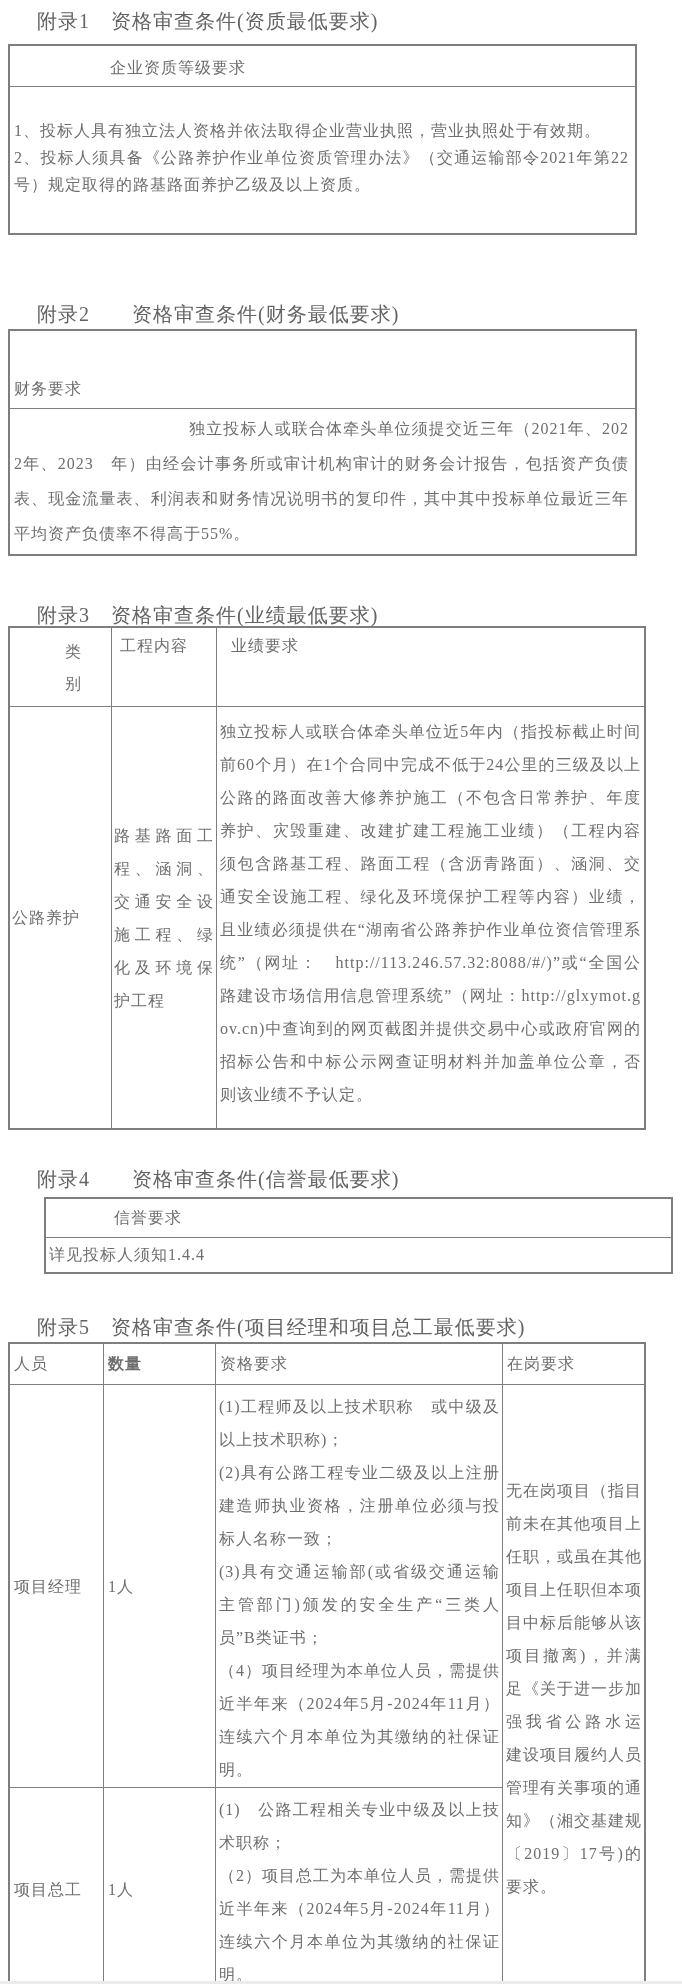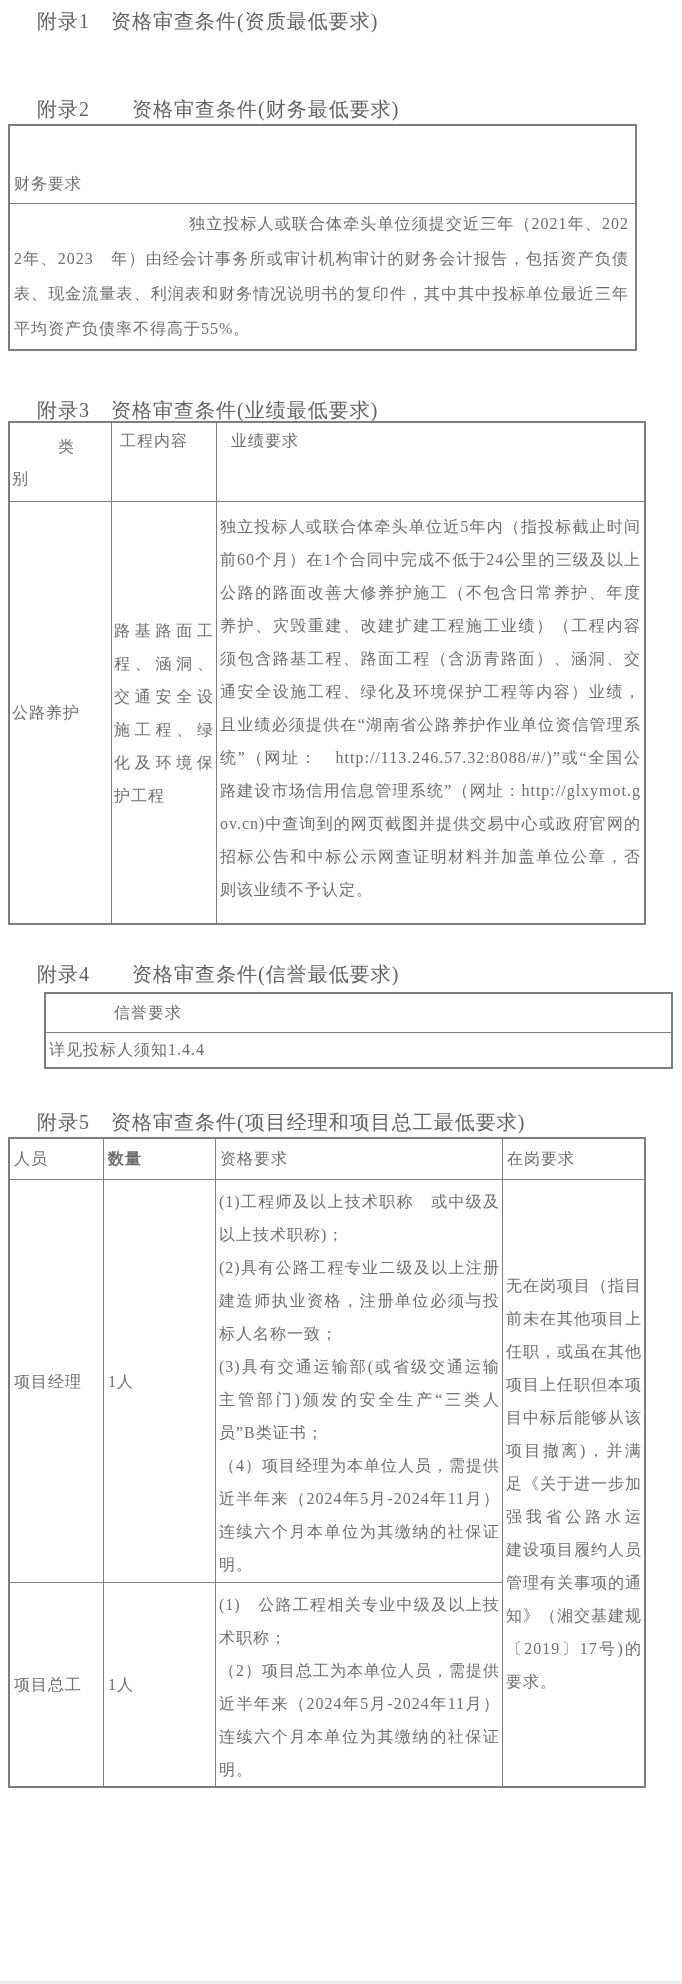--- a/index.html
+++ b/index.html
@@ -48,21 +48,21 @@
   .a1-head{height:36px;padding:4px 4px 0 100px;vertical-align:middle;}
   .a1-body{height:116px;padding:30px 6px 0 4px;line-height:27px;}
 
   
   .tbl-a2{width:629px;margin-top:6px;}
   .a2-head{height:69px;vertical-align:bottom;padding:0 16px 8px 4px;}
   .a2-body{height:143px;padding:2px 6px 0 4px;line-height:35px;text-indent:175px;}
 
   
   .tbl-a3{width:638px;margin-top:2px;}
-  .a3-h-cat{width:97px;height:70px;padding:8px 2px 0 2px;}
+  .a3-h-cat{width:97px;height:70px;padding:8px 2px 0 2px;text-align:right;}
   .a3-h-cat .wrapbox{width:70px;text-indent:46px;line-height:32px;}
   .a3-h-content{width:94px;padding:8px 2px 0 8px;}
   .a3-h-req{padding:8px 3px 0 14px;}
   .a3-b-cat{vertical-align:middle;padding:8px 2px;line-height:33px;margin-top:17px;}
   .a3-b-content{vertical-align:middle;padding:0 2px;line-height:33px;text-align:justify;}
   .a3-b-req{height:413px;padding:8px 3px 0 3px;line-height:33px;}
 
   
   .tbl-a4{width:629px;margin-top:9px;margin-left:44px;}
   .a4-head{height:38px;vertical-align:middle;padding:0 4px 0 68px;}
@@ -85,20 +85,31 @@
     position:absolute;left:0;bottom:0;
     width:682px;height:3px;background:#ececec;
   }
 </style>
 </head>
 <body>
 
 <div class="page">
 
   <h3 class="sec-title t1-title">附录1　资格审查条件(资质最低要求)</h3>
+  <table class="tbl tbl-a1">
+    <tbody>
+        <tr>
+      <td class="a1-head">企业资质等级要求</td>
+    </tr>
+    <tr>
+      <td class="a1-body pre">1、投标人具有独立法人资格并依法取得企业营业执照，营业执照处于有效期。
+2、投标人须具备《公路养护作业单位资质管理办法》（交通运输部令2021年第22号）规定取得的路基路面养护乙级及以上资质。</td>
+    </tr>
+  </tbody>
+    </table>
 
   <h3 class="sec-title t2-title">附录2　　资格审查条件(财务最低要求)</h3>
   <table class="tbl tbl-a2">
     <tbody>
         <tr>
       <td class="a2-head">财务要求</td>
     </tr>
     <tr>
       <td class="a2-body pre">独立投标人或联合体牵头单位须提交近三年（2021年、2022年、2023　年）由经会计事务所或审计机构审计的财务会计报告，包括资产负债表、现金流量表、利润表和财务情况说明书的复印件，其中其中投标单位最近三年平均资产负债率不得高于55%。</td>
     </tr>

